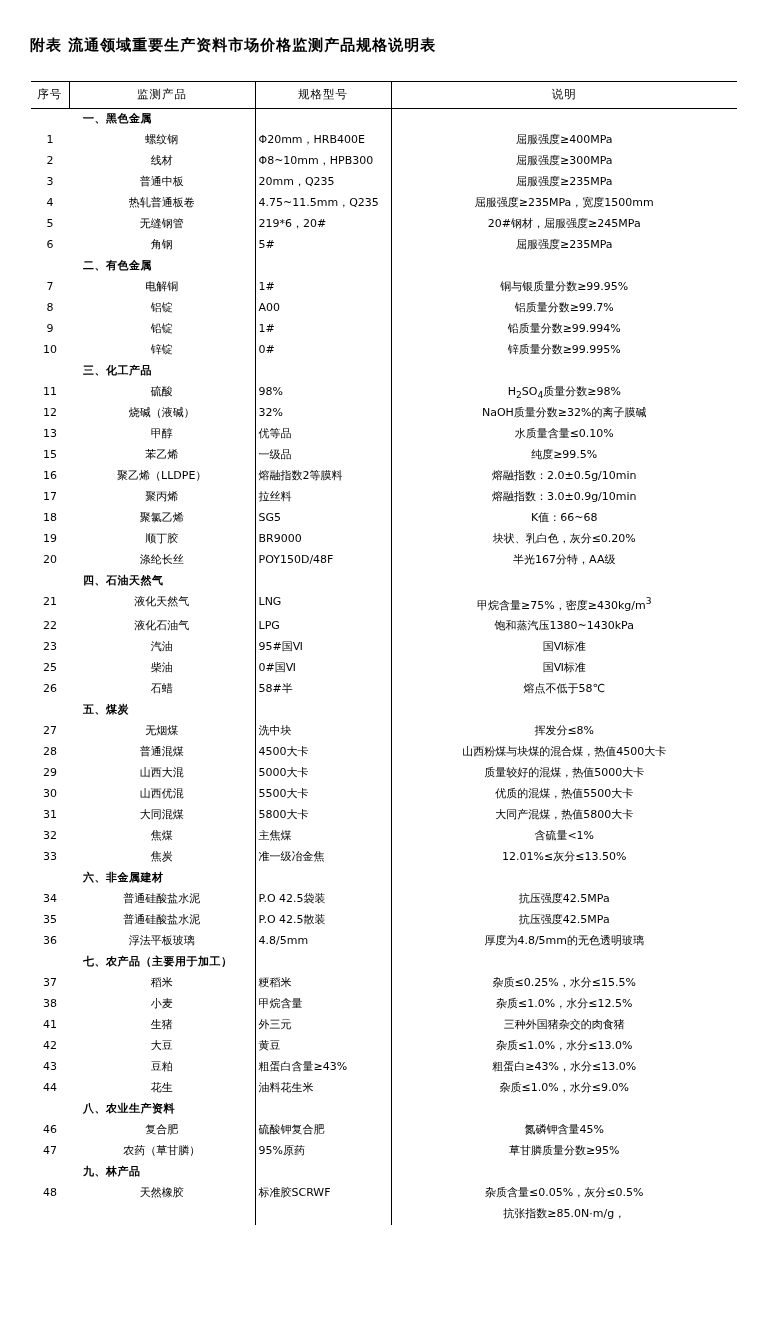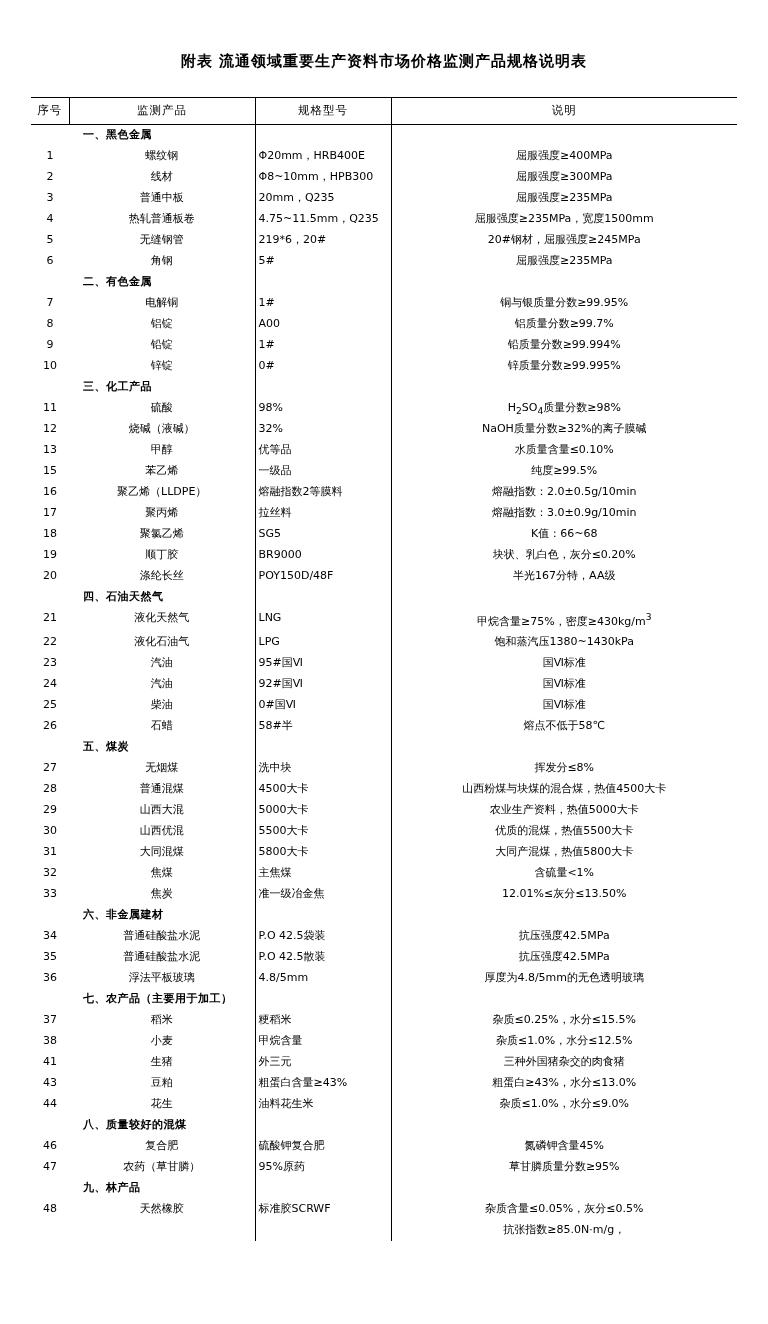--- a/index.html
+++ b/index.html
@@ -12,25 +12,24 @@
     min-height: 1324px;
     font-family: "DejaVu Sans", "Liberation Sans", sans-serif;
     color: #000000;
   }
   .page {
     width: 768px;
     box-sizing: border-box;
     padding: 28px 30px 20px 30px;
   }
   .doc-title {
-    text-align: center;
     font-size: 15px;
     font-weight: bold;
     letter-spacing: 1px;
-    margin: 24px 0 26px 0;
+    margin: 8px 0 26px 0;
     font-family: "DejaVu Serif", "Liberation Serif", serif;
   }
   table.spec {
     width: 706px;
     margin: 0 auto;
     border-collapse: collapse;
     table-layout: fixed;
     font-size: 11px;
   }
   table.spec col.c-no    { width: 38px; }
@@ -253,26 +252,20 @@
           <td class="spec">LPG</td>
           <td class="desc">饱和蒸汽压1380~1430kPa</td>
         </tr>
         <tr>
           <td class="no">23</td>
           <td class="prod">汽油</td>
           <td class="spec">95#国Ⅵ</td>
           <td class="desc">国Ⅵ标准</td>
         </tr>
         <tr>
-          <td class="no">24</td>
-          <td class="prod">汽油</td>
-          <td class="spec">92#国Ⅵ</td>
-          <td class="desc">国Ⅵ标准</td>
-        </tr>
-        <tr>
           <td class="no">25</td>
           <td class="prod">柴油</td>
           <td class="spec">0#国Ⅵ</td>
           <td class="desc">国Ⅵ标准</td>
         </tr>
         <tr>
           <td class="no">26</td>
           <td class="prod">石蜡</td>
           <td class="spec">58#半</td>
           <td class="desc">熔点不低于58℃</td>
@@ -292,21 +285,21 @@
         <tr>
           <td class="no">28</td>
           <td class="prod">普通混煤</td>
           <td class="spec">4500大卡</td>
           <td class="desc">山西粉煤与块煤的混合煤，热值4500大卡</td>
         </tr>
         <tr>
           <td class="no">29</td>
           <td class="prod">山西大混</td>
           <td class="spec">5000大卡</td>
-          <td class="desc">农业生产资料，热值5000大卡</td>
+          <td class="desc">质量较好的混煤，热值5000大卡</td>
         </tr>
         <tr>
           <td class="no">30</td>
           <td class="prod">山西优混</td>
           <td class="spec">5500大卡</td>
           <td class="desc">优质的混煤，热值5500大卡</td>
         </tr>
         <tr>
           <td class="no">31</td>
           <td class="prod">大同混煤</td>
@@ -367,34 +360,40 @@
           <td class="spec">甲烷含量</td>
           <td class="desc">杂质≤1.0%，水分≤12.5%</td>
         </tr>
         <tr>
           <td class="no">41</td>
           <td class="prod">生猪</td>
           <td class="spec">外三元</td>
           <td class="desc">三种外国猪杂交的肉食猪</td>
         </tr>
         <tr>
+          <td class="no">42</td>
+          <td class="prod">大豆</td>
+          <td class="spec">黄豆</td>
+          <td class="desc">杂质≤1.0%，水分≤13.0%</td>
+        </tr>
+        <tr>
           <td class="no">43</td>
           <td class="prod">豆粕</td>
           <td class="spec">粗蛋白含量≥43%</td>
           <td class="desc">粗蛋白≥43%，水分≤13.0%</td>
         </tr>
         <tr>
           <td class="no">44</td>
           <td class="prod">花生</td>
           <td class="spec">油料花生米</td>
           <td class="desc">杂质≤1.0%，水分≤9.0%</td>
         </tr>
         <tr class=" cat">
           <td class="no">&nbsp;</td>
-          <td class="prod cat-cell">八、质量较好的混煤</td>
+          <td class="prod cat-cell">八、农业生产资料</td>
           <td class="spec">&nbsp;</td>
           <td class="desc">&nbsp;</td>
         </tr>
         <tr>
           <td class="no">46</td>
           <td class="prod">复合肥</td>
           <td class="spec">硫酸钾复合肥</td>
           <td class="desc">氮磷钾含量45%</td>
         </tr>
         <tr>

